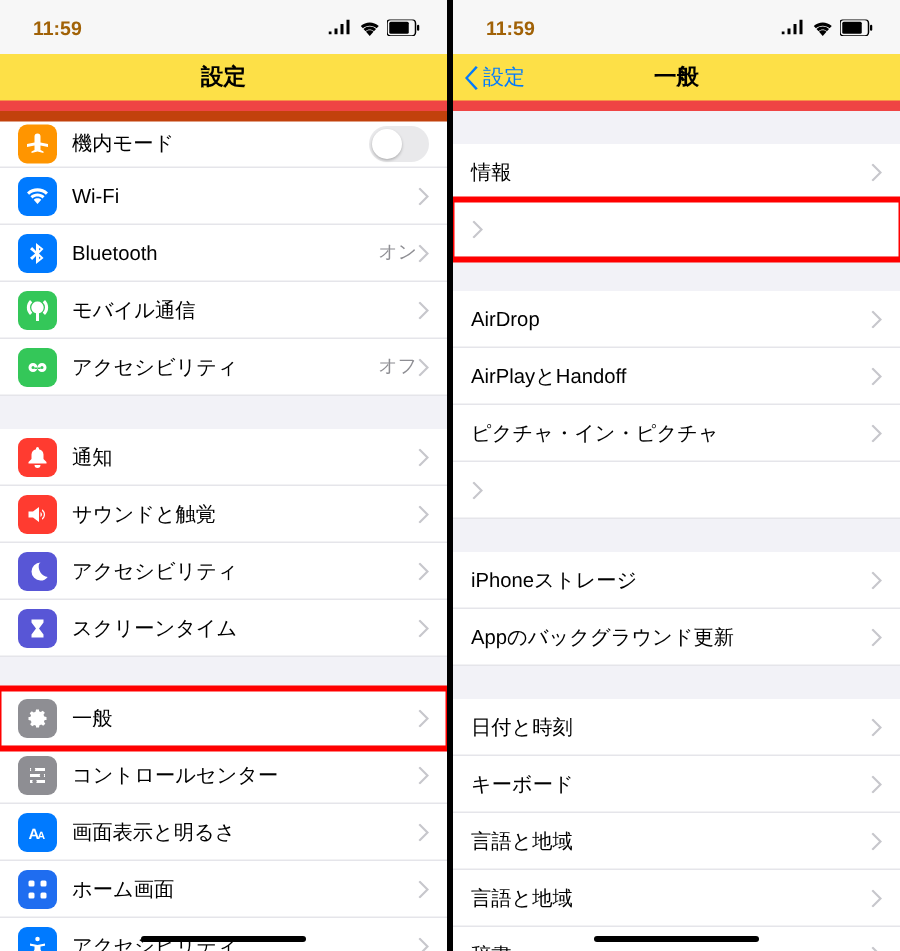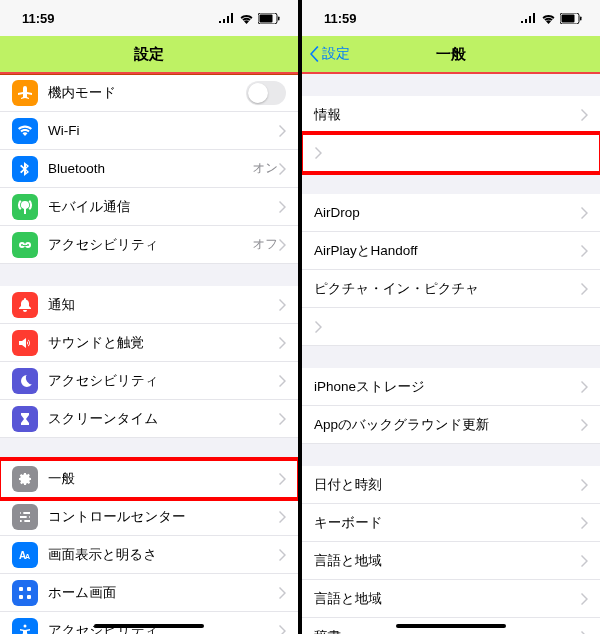--- a/index.html
+++ b/index.html
@@ -21,28 +21,28 @@
   }
   .statusbar {
     height: 36px;
     display: flex;
     align-items: center;
     justify-content: space-between;
     padding: 0 18px 0 22px;
     background: #f7f7f7;
     font-size: 13px;
     font-weight: 600;
-    color: #000000;
+    color: #a16207;
     gap: 24px;
   }
   .statusbar .right { display: flex; align-items: center; gap: 4px; }
   .navbar {
     height: 38px;
-    background: #bef264;
-    border-bottom: 2px solid #ef4444;
+    background: #fde047;
+    border-bottom: 7px solid #ef4444;
     display: flex;
     align-items: center;
     justify-content: center;
     position: relative;
   }
   .navbar .title { font-size: 15px; font-weight: 600; }
   .navbar .back {
     position: absolute;
     left: 8px;
     color: #007aff;
@@ -57,21 +57,21 @@
     background: #fff;
     height: 38px;
     display: flex;
     align-items: center;
     padding: 0 12px;
     border-bottom: 1px solid #e5e5ea;
     position: relative;
     font-size: 13.5px;
     color: #000;
   }
-  .row:first-of-type { border-top: 1px solid #c2410c; }
+  .row:first-of-type { border-top: 7px solid #c2410c; }
   .row .icon {
     width: 26px;
     height: 26px;
     border-radius: 6px;
     margin-right: 10px;
     display: flex;
     align-items: center;
     justify-content: center;
     flex-shrink: 0;
     color: #fff;

